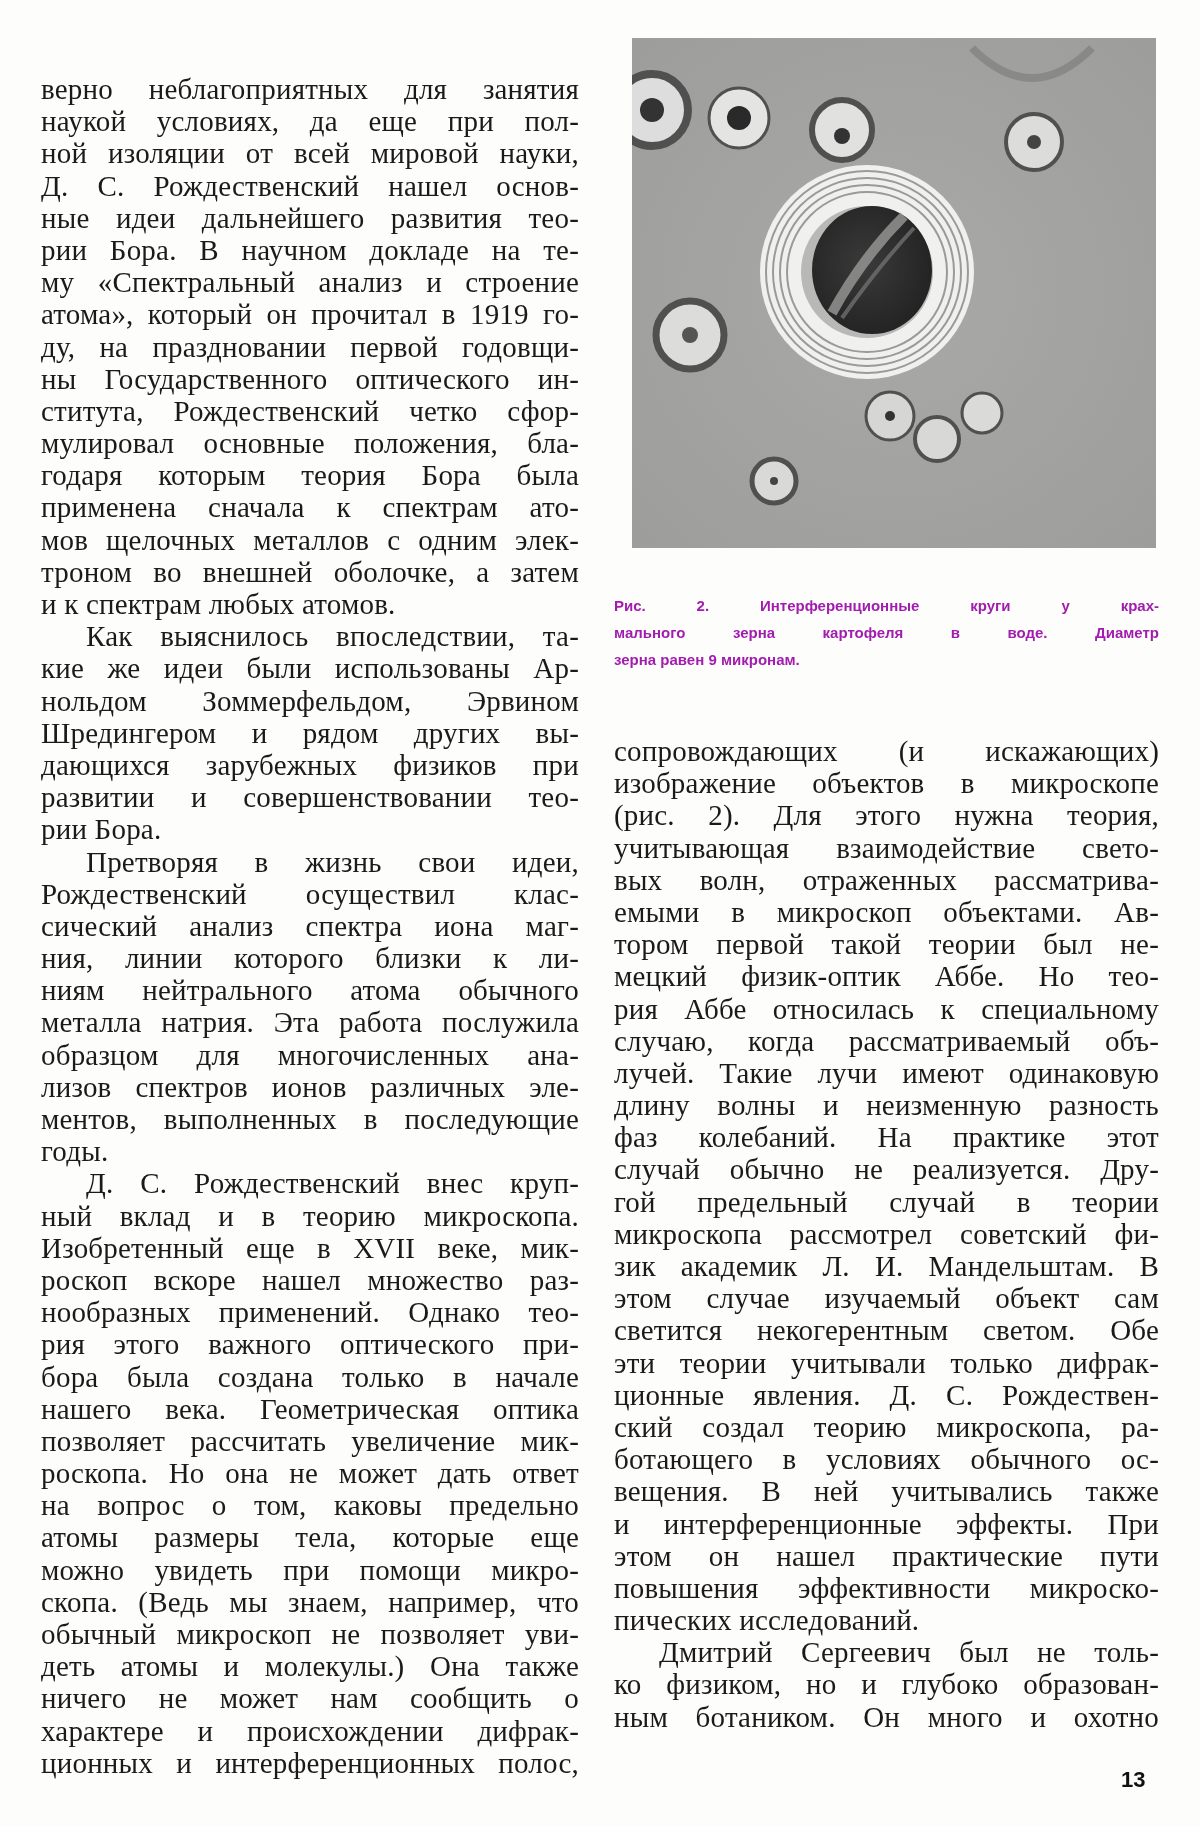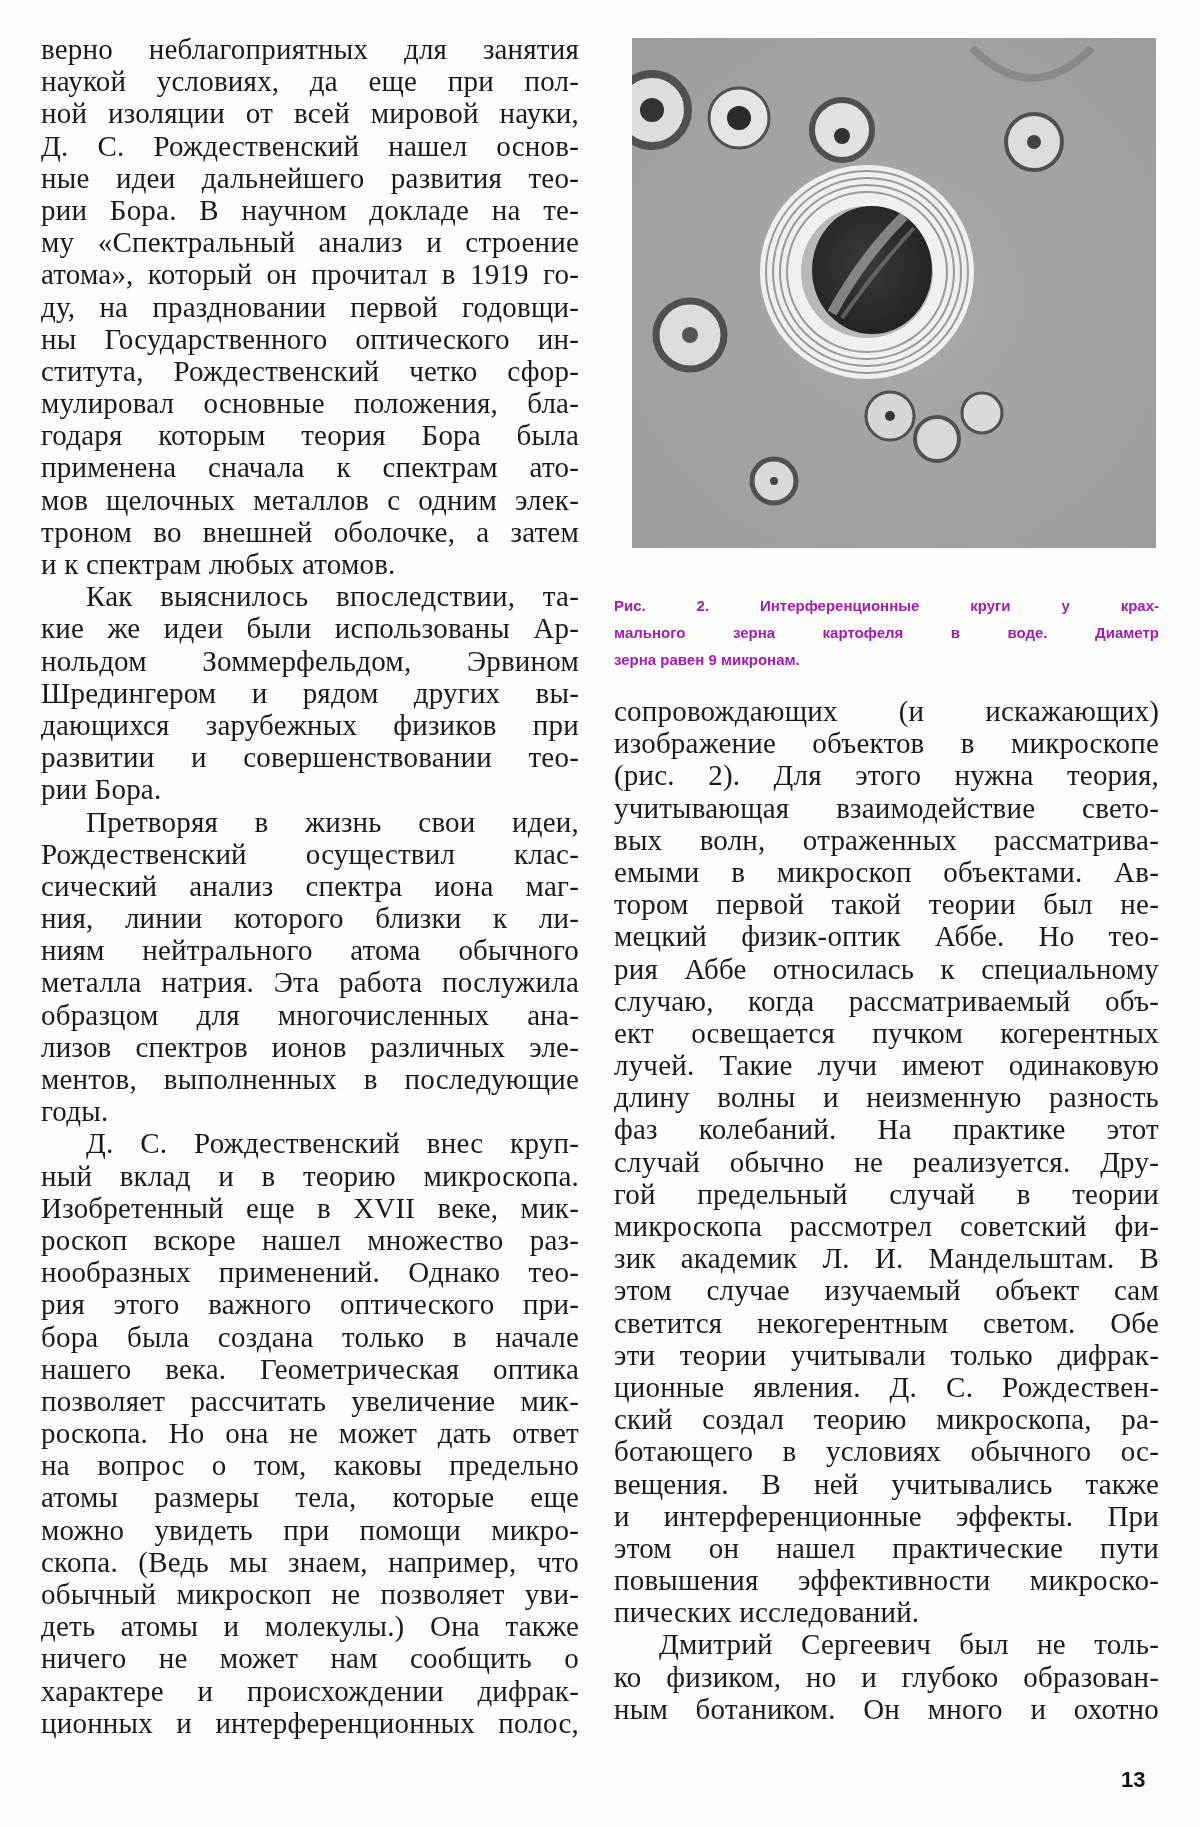--- a/index.html
+++ b/index.html
@@ -9,20 +9,21 @@
       position: relative;
       overflow: hidden;
       font-family: "Liberation Serif", "DejaVu Serif", serif;
       color: #1c1a18;
     }
     .col {
       position: absolute;
       font-size: 29px;
       line-height: 32.2px;
       letter-spacing: 0.2px;
+      margin-top: 40px;
     }
     .col-left { left: 41px; top: 33px; width: 538px; }
     .col-right { left: 614px; top: 695px; width: 545px; }
     .line {
       display: block;
       white-space: nowrap;
       text-align: justify;
       text-align-last: justify;
       height: 32.2px;
       overflow: visible;
@@ -174,21 +175,20 @@
   <span class="line">сопровождающих (и искажающих)</span>
   <span class="line">изображение объектов в микроскопе</span>
   <span class="line">(рис. 2). Для этого нужна теория,</span>
   <span class="line">учитывающая взаимодействие свето-</span>
   <span class="line">вых волн, отраженных рассматрива-</span>
   <span class="line">емыми в микроскоп объектами. Ав-</span>
   <span class="line">тором первой такой теории был не-</span>
   <span class="line">мецкий физик-оптик Аббе. Но тео-</span>
   <span class="line">рия Аббе относилась к специальному</span>
   <span class="line">случаю, когда рассматриваемый объ-</span>
-  <span class="line">ект освещается пучком когерентных</span>
   <span class="line">лучей. Такие лучи имеют одинаковую</span>
   <span class="line">длину волны и неизменную разность</span>
   <span class="line">фаз колебаний. На практике этот</span>
   <span class="line">случай обычно не реализуется. Дру-</span>
   <span class="line">гой предельный случай в теории</span>
   <span class="line">микроскопа рассмотрел советский фи-</span>
   <span class="line">зик академик Л. И. Мандельштам. В</span>
   <span class="line">этом случае изучаемый объект сам</span>
   <span class="line">светится некогерентным светом. Обе</span>
   <span class="line">эти теории учитывали только дифрак-</span>

